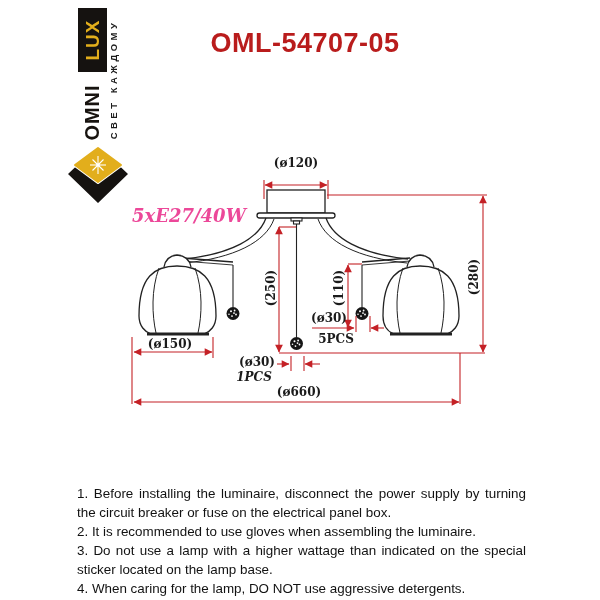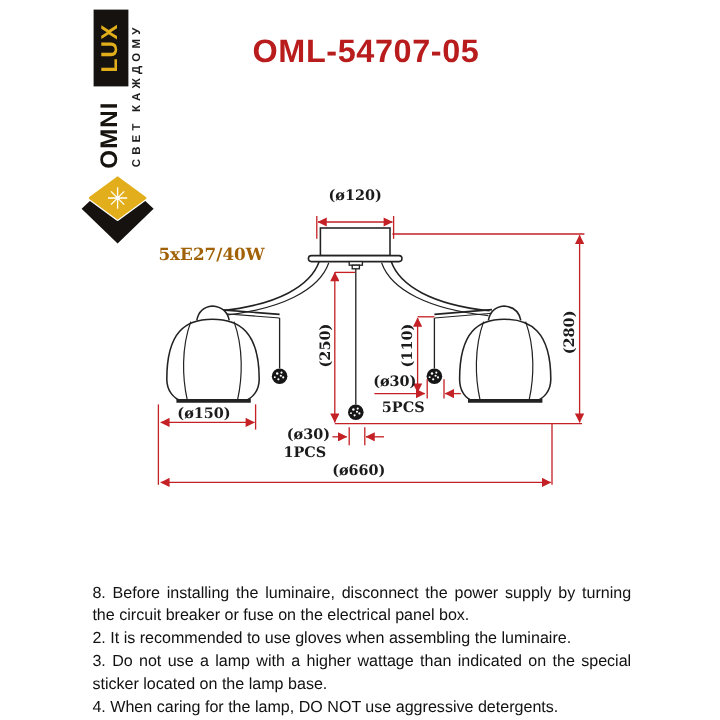--- a/index.html
+++ b/index.html
@@ -19,21 +19,21 @@
   .tagline span{transform:rotate(-90deg);white-space:nowrap;font-weight:bold;font-size:9.5px;
                 letter-spacing:3.5px;color:#1c1c1c;}
   
   .title{position:absolute;left:305px;top:28px;transform:translateX(-50%);
          font-size:27px;font-weight:bold;color:#b91c1c;letter-spacing:0.5px;white-space:nowrap;}
   
   .dim{position:absolute;transform:translate(-50%,-50%);white-space:nowrap;
        font-family:"DejaVu Serif",serif;font-weight:bold;font-size:12px;color:#1b1b1b;}
   .dim.rot{transform:translate(-50%,-50%) rotate(-90deg);}
   .spec{position:absolute;left:132px;top:205px;font-family:"DejaVu Serif",serif;
-        font-weight:bold;font-size:14px;color:#a16207;white-space:nowrap;}
+        font-weight:bold;font-size:18px;color:#ec4899;white-space:nowrap;font-style:italic;}
   
   .instructions{position:absolute;left:77px;top:484px;width:449px;color:#121212;
                 font-size:13.4px;line-height:19px;}
   .instructions p{margin:0;text-align:justify;}
   svg.draw{position:absolute;left:0;top:0;}
 </style>
 </head>
 <body>
 
 <div class="page">
@@ -159,24 +159,24 @@
   </svg>
 
   <div class="spec">5xE27/40W</div>
   <div class="dim" style="left:296px;top:163px;">(ø120)</div>
   <div class="dim rot" style="left:271px;top:288px;">(250)</div>
   <div class="dim rot" style="left:339px;top:288px;">(110)</div>
   <div class="dim rot" style="left:474px;top:277px;">(280)</div>
   <div class="dim" style="left:329px;top:318px;">(ø30)</div>
   <div class="dim" style="left:336px;top:339px;text-align:right;">5PCS</div>
   <div class="dim" style="left:257px;top:362px;">(ø30)</div>
-  <div class="dim" style="left:254px;top:377px;">1PCS</div>
+  <div class="dim" style="left:254px;top:377px;font-style:italic;">1PCS</div>
   <div class="dim" style="left:170px;top:344px;">(ø150)</div>
   <div class="dim" style="left:299px;top:392px;text-align:right;">(ø660)</div>
 
   <div class="instructions">
-    <p>8. Before installing the luminaire, disconnect the power supply by turning the circuit breaker or fuse on the electrical panel box.</p>
+    <p>1. Before installing the luminaire, disconnect the power supply by turning the circuit breaker or fuse on the electrical panel box.</p>
     <p>2. It is recommended to use gloves when assembling the luminaire.</p>
     <p>3. Do not use a lamp with a higher wattage than indicated on the special sticker located on the lamp base.</p>
     <p>4. When caring for the lamp, DO NOT use aggressive detergents.</p>
   </div>
 
 </div>
 
 </body></html>

